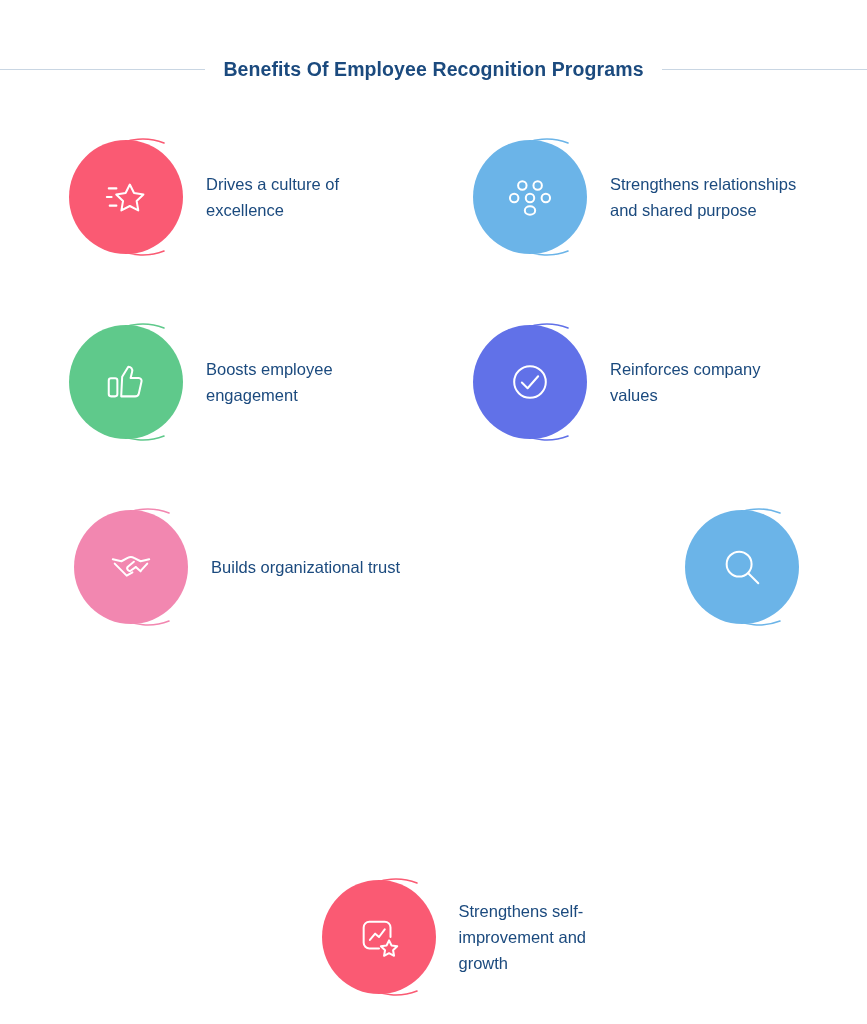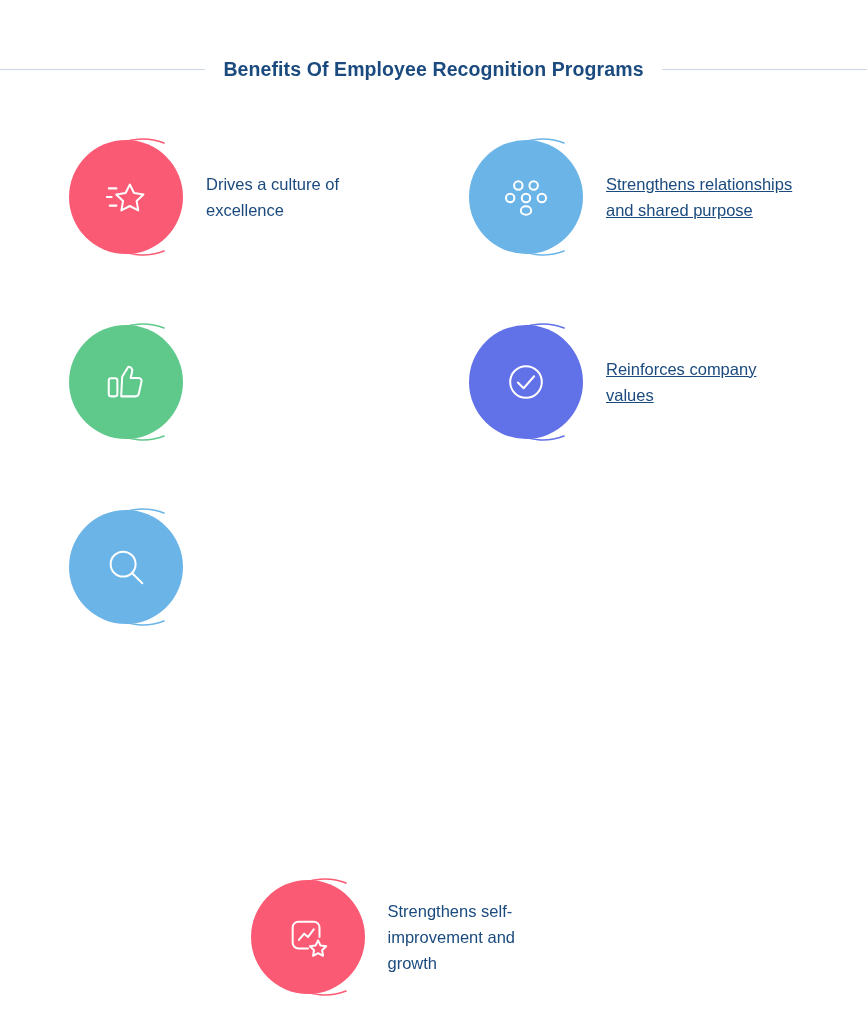--- a/index.html
+++ b/index.html
@@ -58,20 +58,21 @@
     width: 867px;
   }
   .row {
     display: flex;
     height: 185px;
   }
   .cell {
     display: flex;
     align-items: center;
     box-sizing: border-box;
+    justify-content: flex-end;
   }
   .cell.left  { width: 400px; padding-left: 52px; }
   .cell.right { width: 400px; padding-left: 52px; }
 
   .row.last {
     justify-content: center;
     padding-left: 0;
   }
   .row.last .cell { width: 400px; padding-left: 0; }
 
@@ -115,21 +116,21 @@
   }
 
   .label {
     margin-left: 22px;
     font-size: 16.5px;
     line-height: 26px;
     color: #1b4a7e;
     font-weight: normal;
     max-width: 200px;
   }
-  .cell.right .label { max-width: 190px; text-decoration: underline; }
+  .cell.right .label { max-width: 190px; }
   .row.last .label { max-width: 175px; }
 </style>
 </head>
 <body>
 
 <div class="page">
 
   <div class="header">
     <div class="header-rule left"></div>
     <div class="page-title">Benefits Of Employee Recognition Programs</div>
@@ -184,39 +185,58 @@
             <path d="M112 12 A 58 58 0 1 0 112 120" fill="none" stroke="#5fc98b" stroke-width="1.6" stroke-linecap="round"></path>
           </svg>
           <div class="disc" style="background:#5fc98b"></div>
           <div class="glyph">
             <svg viewBox="0 0 48 48" fill="none" stroke="#ffffff" stroke-width="2.1" stroke-linecap="round" stroke-linejoin="round">
               <rect x="6" y="20" width="9" height="19" rx="2.4"></rect>
               <path d="M19 39 h14.5 a4 4 0 0 0 3.9 -3.1 l2.8 -12.4 a3 3 0 0 0 -2.9 -3.7 h-8.5 l1.6 -6.6 a4.1 4.1 0 0 0 -4 -5.2 l-6.4 10.6 z"></path>
             </svg>
           </div>
         </div>
+        <div class="label">Boosts employee engagement</div>
       </div>
       <div class="cell right">
         <div class="badge">
           <svg class="arc" viewBox="0 0 132 132">
             <path d="M112 12 A 58 58 0 1 0 112 120" fill="none" stroke="#6171e8" stroke-width="1.6" stroke-linecap="round"></path>
           </svg>
           <div class="disc" style="background:#6171e8"></div>
           <div class="glyph">
             <svg viewBox="0 0 48 48" fill="none" stroke="#ffffff" stroke-width="2.1" stroke-linecap="round" stroke-linejoin="round">
               <circle cx="24" cy="24" r="16.5"></circle>
               <path d="M15.5 24.5 l6 6 11 -12.5"></path>
             </svg>
           </div>
         </div>
         <div class="label">Reinforces company values</div>
       </div>
     </div>
 
     <div class="row">
+      <div class="cell left">
+        <div class="badge">
+          <svg class="arc" viewBox="0 0 132 132">
+            <path d="M112 12 A 58 58 0 1 0 112 120" fill="none" stroke="#f287b0" stroke-width="1.6" stroke-linecap="round"></path>
+          </svg>
+          <div class="disc" style="background:#f287b0"></div>
+          <div class="glyph">
+            <svg viewBox="0 0 48 48" fill="none" stroke="#ffffff" stroke-width="2.1" stroke-linecap="round" stroke-linejoin="round">
+              <path d="M5 16 l9 2 6.5 -3.5 c2.2 -1.1 4.6 -1.1 6.6 0 L34 18 l9 -2"></path>
+              <path d="M27 18.5 l-6.3 5.2 a2.6 2.6 0 0 0 3.2 4 l5 -3.6"></path>
+              <path d="M29 24 l5 4.5"></path>
+              <path d="M7 20.5 l12.5 12.5 6 -3.5"></path>
+              <path d="M41 20.5 l-6.5 7"></path>
+            </svg>
+          </div>
+        </div>
+        <div class="label">Builds organizational trust</div>
+      </div>
       <div class="cell right">
         <div class="badge">
           <svg class="arc" viewBox="0 0 132 132">
             <path d="M112 12 A 58 58 0 1 0 112 120" fill="none" stroke="#6bb4e8" stroke-width="1.6" stroke-linecap="round"></path>
           </svg>
           <div class="disc" style="background:#6bb4e8"></div>
           <div class="glyph">
             <svg viewBox="0 0 48 48" fill="none" stroke="#ffffff" stroke-width="2.1" stroke-linecap="round">
               <circle cx="21" cy="21" r="13"></circle>
               <line x1="30.5" y1="30.5" x2="41" y2="41"></line>

